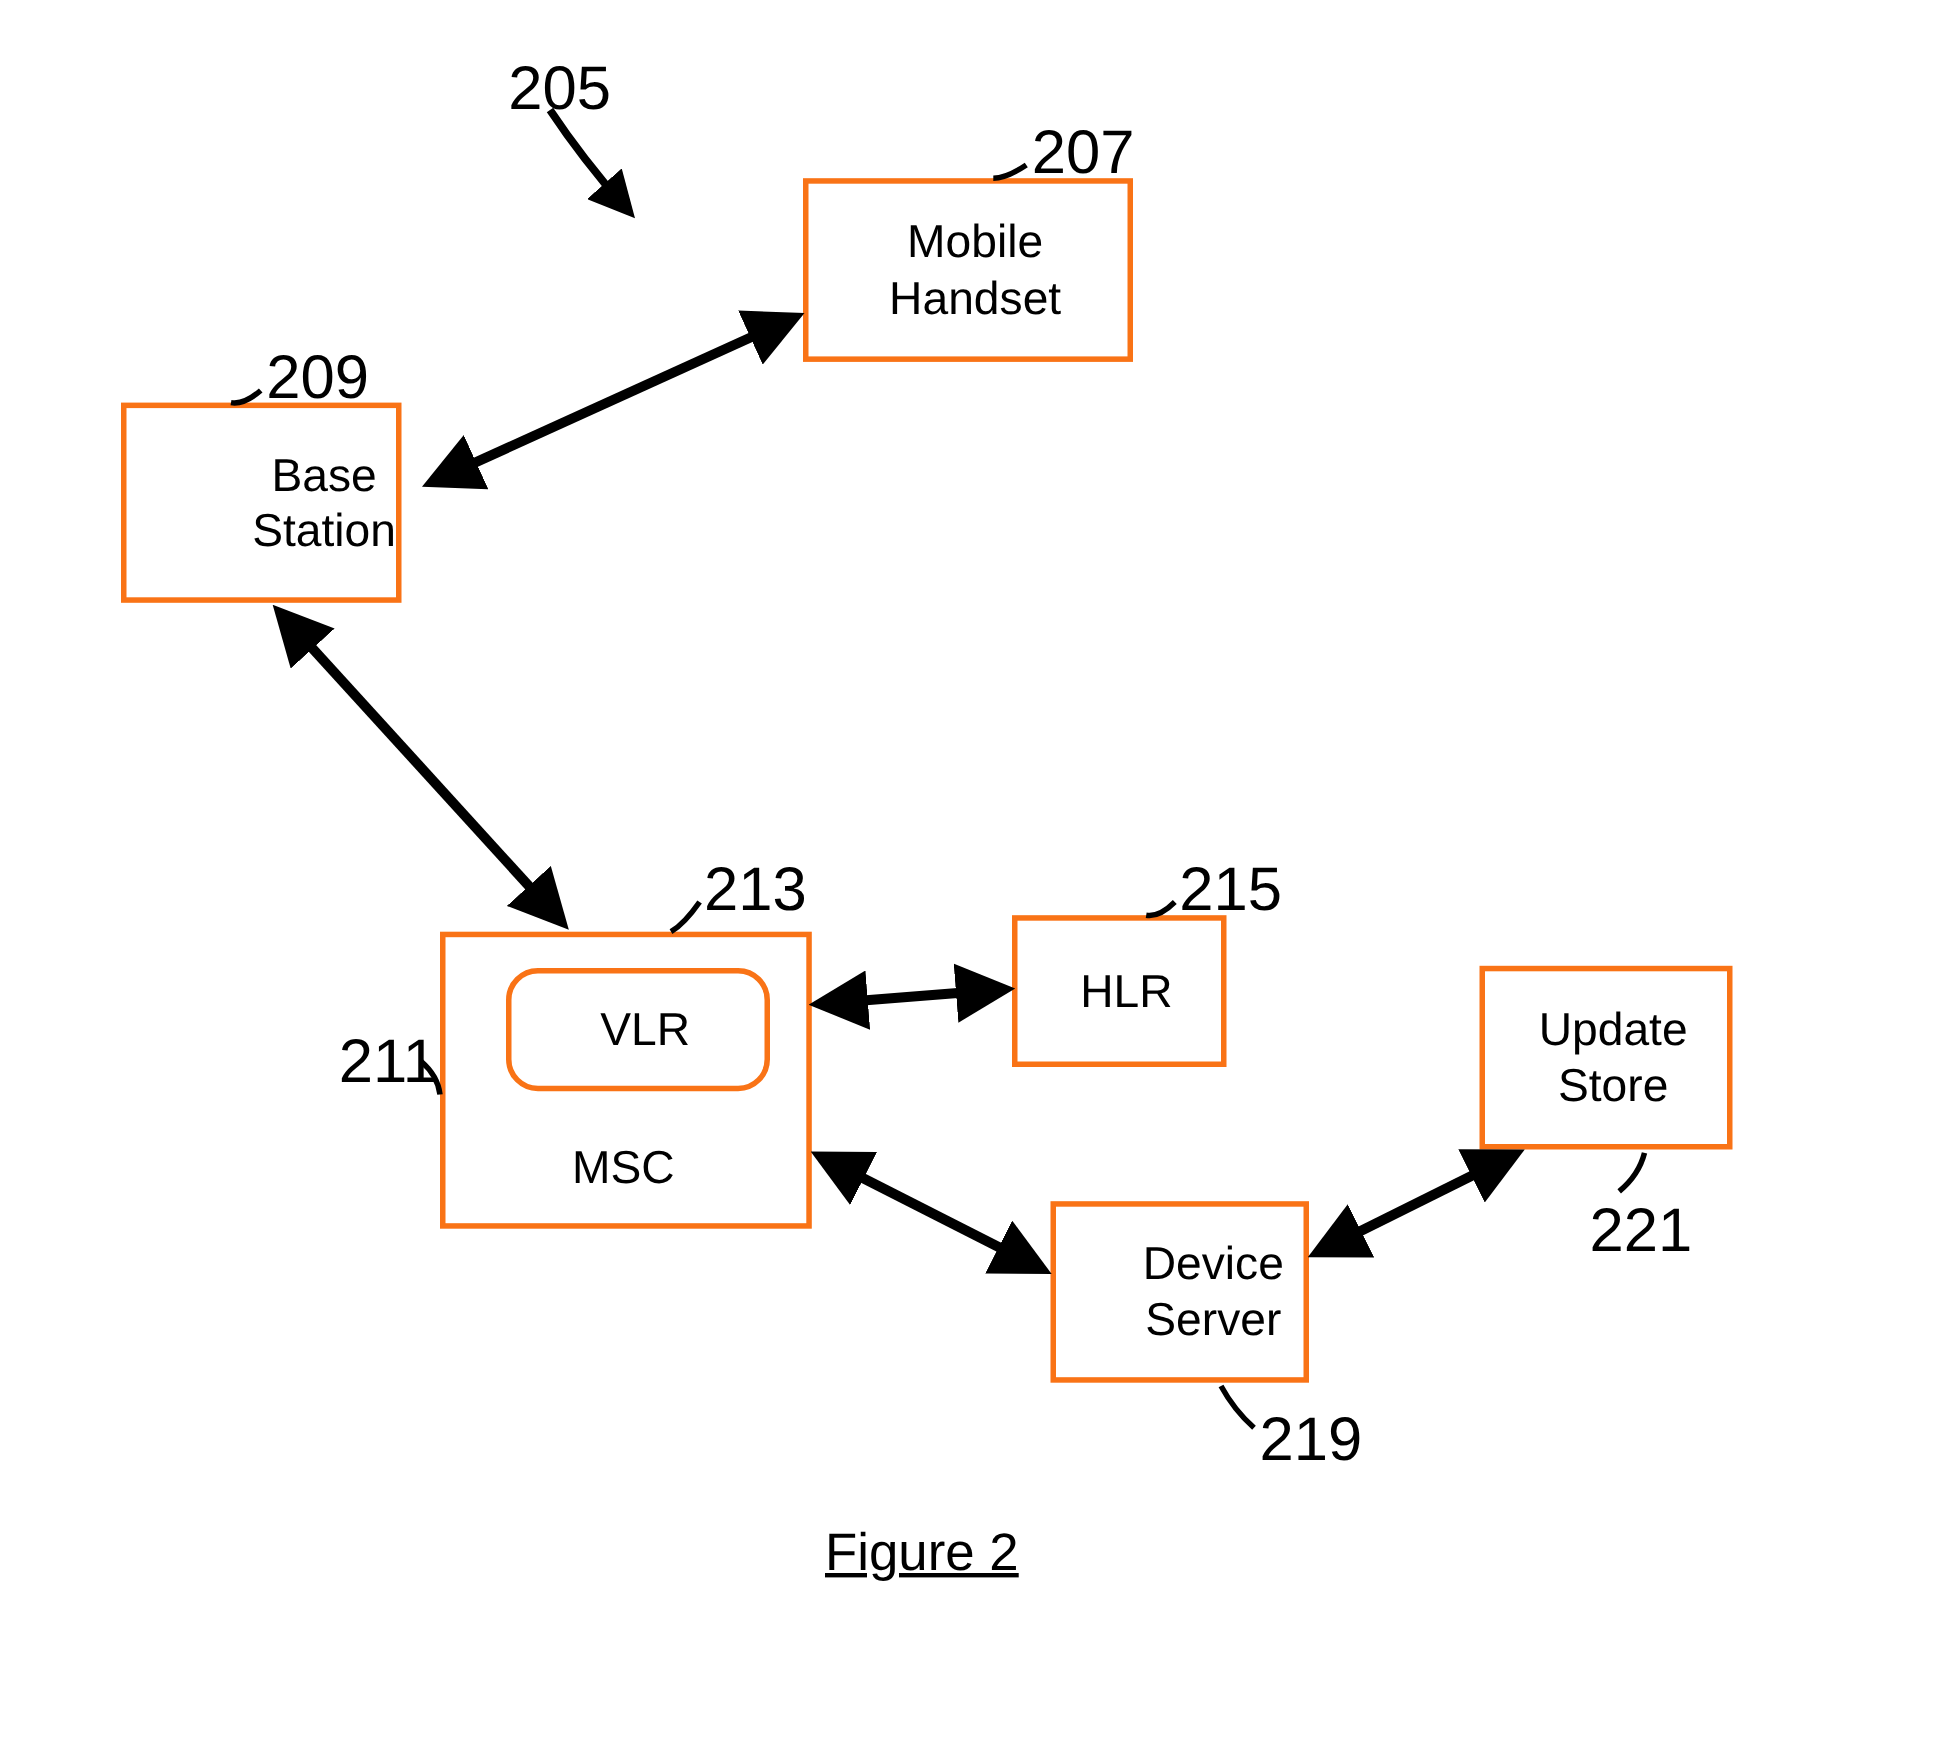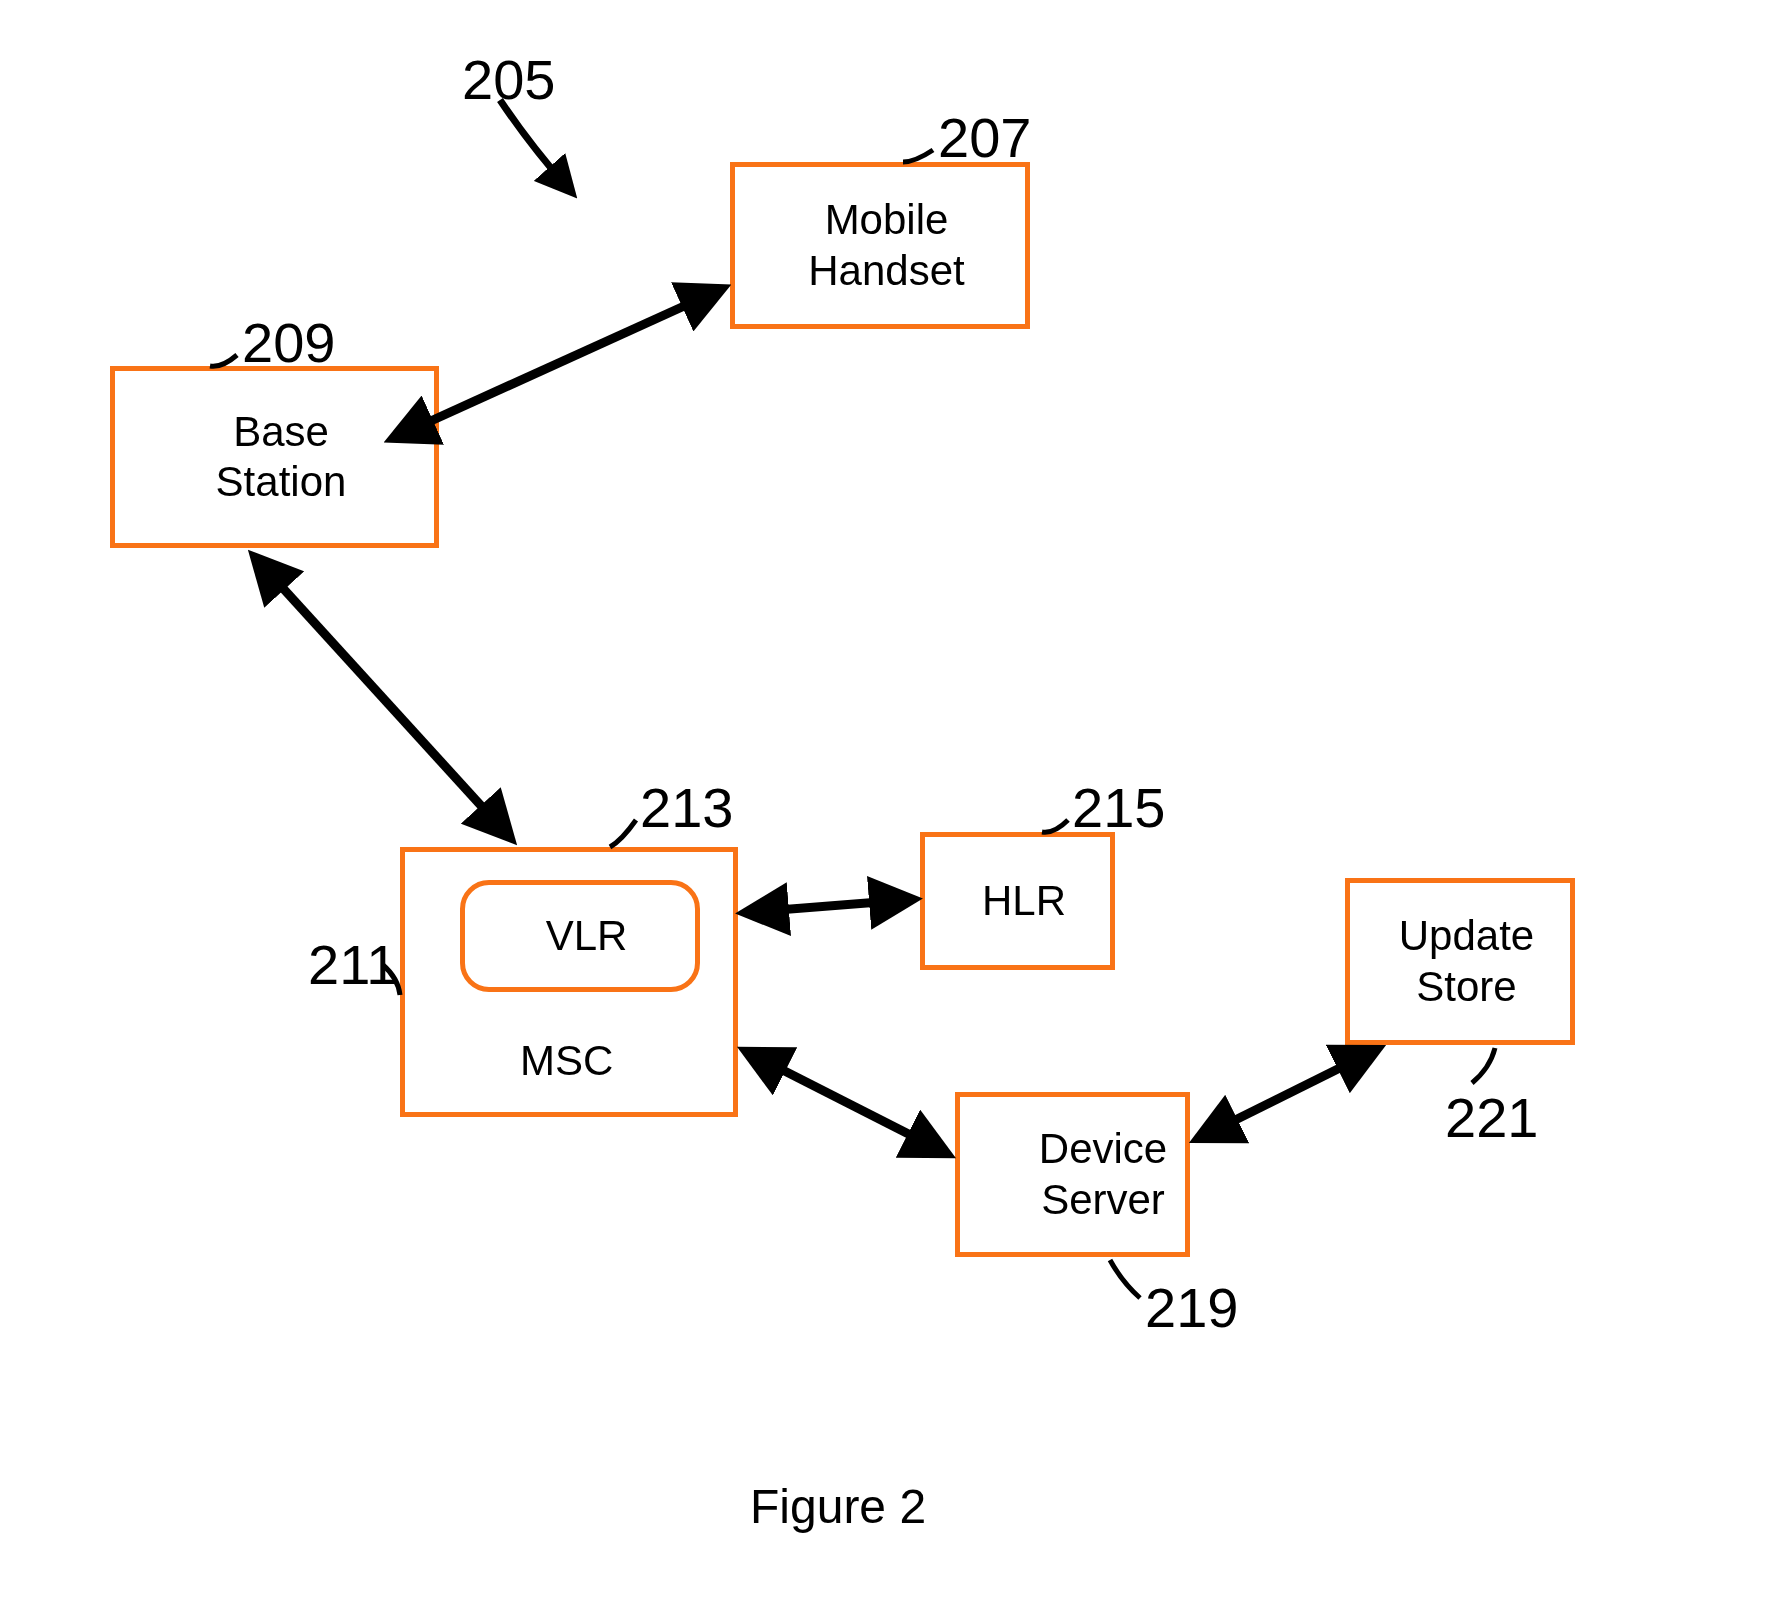--- a/index.html
+++ b/index.html
@@ -48,21 +48,21 @@
     }
   </style>
 </head>
 <body>
 
 <div class="box" style="left:730px; top:162px; width:300px; height:167px;">
   <span style="white-space:pre-line;">Mobile
 Handset</span>
 </div>
 
-<div class="box" style="left:110px; top:366px; width:329px; height:182px;">
+<div class="box" style="left:110px; top:366px; width:255px; height:182px;justify-content:flex-end;">
   <span style="white-space:pre-line;">Base
 Station</span>
 </div>
 
 <div class="box" style="left:400px; top:847px; width:338px; height:270px;">
 </div>
 
 <div class="box" style="left:460px; top:880px; width:240px; height:112px;border-radius:29px;">
   <span>VLR</span>
 </div>
@@ -85,21 +85,21 @@
 
 <div class="ref-label" style="left:462px; top:47px;">205</div>
 <div class="ref-label" style="left:938px; top:105px;">207</div>
 <div class="ref-label" style="left:242px; top:310px;">209</div>
 <div class="ref-label" style="left:308px; top:932px;">211</div>
 <div class="ref-label" style="left:640px; top:775px;">213</div>
 <div class="ref-label" style="left:1072px; top:775px;">215</div>
 <div class="ref-label" style="left:1145px; top:1275px;">219</div>
 <div class="ref-label" style="left:1445px; top:1085px;">221</div>
 
-<div class="caption" style="left:750px; top:1479px;">Figure 2</div>
+<div class="caption" style="left:750px; top:1384px;text-decoration:underline;">Figure 2</div>
 
 <svg class="arrow" style="left:0; top:0;" width="1771" height="1597">
   <defs>
     <marker id="arrowhead" markerWidth="6" markerHeight="6" refX="4" refY="3" orient="auto">
       <polygon points="0 0, 6 3, 0 6" fill="#000"></polygon>
     </marker>
     <marker id="arrowhead-start" markerWidth="6" markerHeight="6" refX="2" refY="3" orient="auto">
       <polygon points="6 0, 0 3, 6 6" fill="#000"></polygon>
     </marker>
   </defs>

